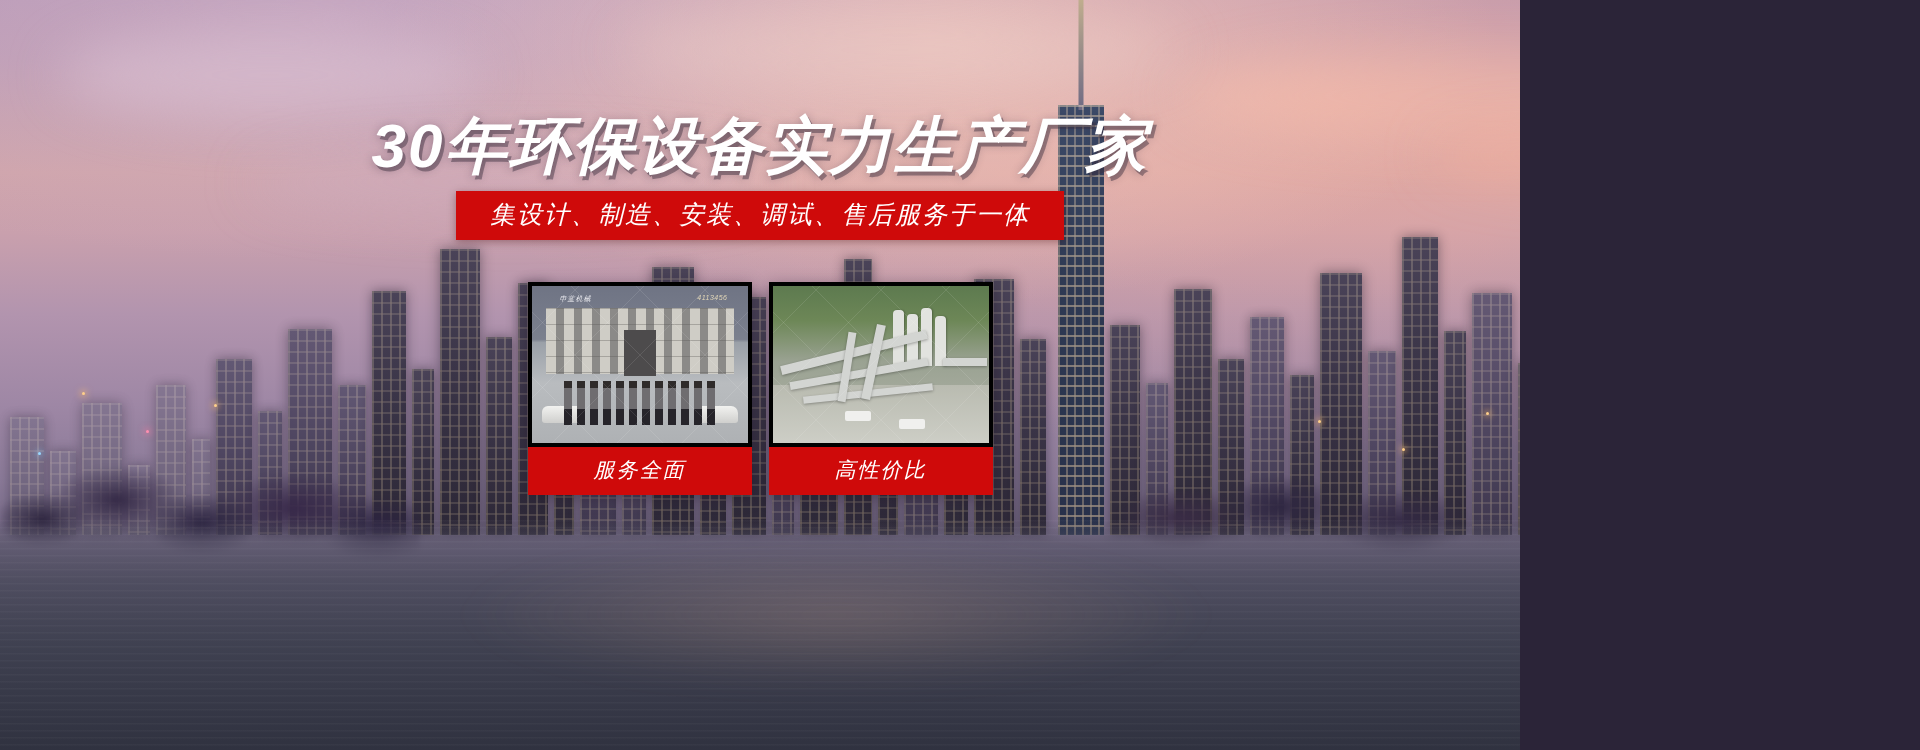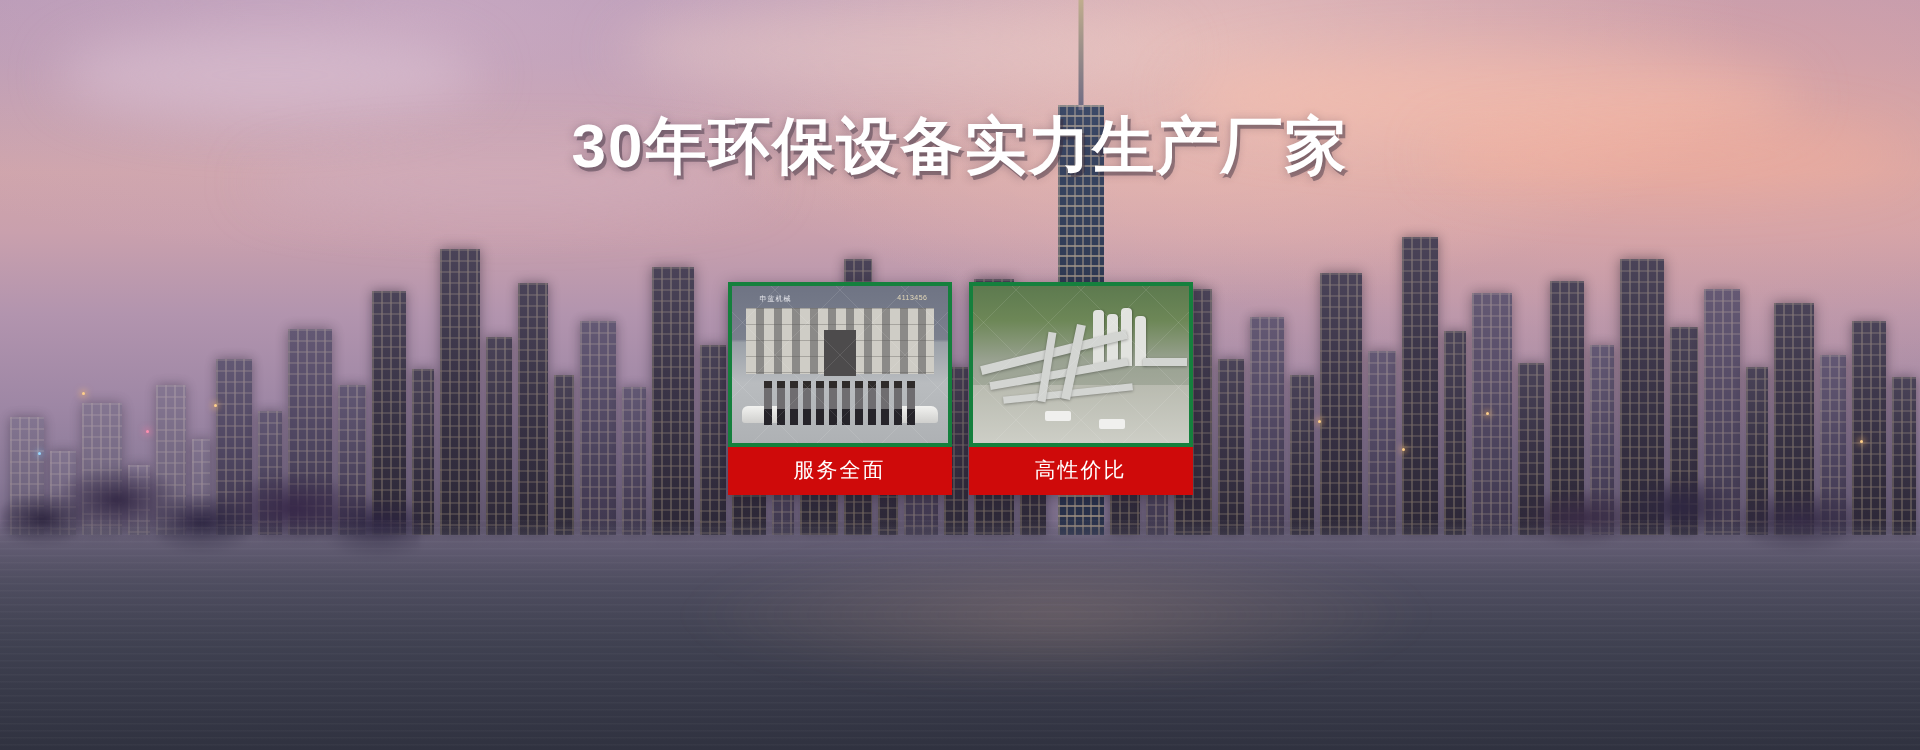--- a/index.html
+++ b/index.html
@@ -5,22 +5,23 @@
   * { margin:0; padding:0; box-sizing:border-box; }
   html,body { width:1920px; height:750px; overflow:hidden; }
   body {
     font-family:"Liberation Sans", sans-serif;
     background:#2b2438;
   }
 
   
   .banner {
     position:relative;
-    width:1920px; height:750px;
+    width:1520px; height:750px;
     overflow:hidden;
+    font-style:italic;
   }
 
   
   .sky {
     position:absolute; inset:0;
     background:
       radial-gradient(ellipse 900px 420px at 62% 6%,  rgba(255,214,196,.55) 0%, rgba(255,190,175,0) 62%),
       radial-gradient(ellipse 1100px 380px at 22% 2%, rgba(214,183,205,.50) 0%, rgba(214,183,205,0) 65%),
       radial-gradient(ellipse 1300px 500px at 88% 14%,rgba(255,176,150,.42) 0%, rgba(255,176,150,0) 70%),
       linear-gradient(180deg,
@@ -168,21 +169,21 @@
     box-shadow:0 2px 8px rgba(60,0,0,.35);
   }
 
   
   .cards {
     position:absolute; top:282px; left:0; right:0;
     display:flex; justify-content:center; gap:17px;
   }
   .card {
     width:224px;
-    background:#15803d;
+    background:#000000;
     padding:4px 4px 0;
     box-shadow:0 3px 14px rgba(30,18,34,.35);
   }
   .card-photo {
     position:relative;
     width:216px; height:157px;
     overflow:hidden;
     background:#8b8b93;
   }
   .card-photo .wm {
@@ -403,20 +404,23 @@
   <div class="spark" style="left:1402px;top:448px;"></div>
   <div class="spark" style="left:1486px;top:412px;"></div>
   <div class="spark" style="left:1860px;top:440px;"></div>
 
   <div class="water"></div>
   <div class="water-shimmer"></div>
   <div class="water-glow"></div>
 
   <div class="headline">30年环保设备实力生产厂家</div>
 
+  <div class="subtitle-wrap">
+    <div class="subtitle">集设计、制造、安装、调试、售后服务于一体</div>
+  </div>
 
   <div class="cards">
 
     <div class="card">
       <div class="card-photo">
         <div class="ph1">
           <div class="sign">申蓝机械</div>
           <div class="sign2">4113456</div>
           <div class="facade"></div>
           <div class="entry"></div>

